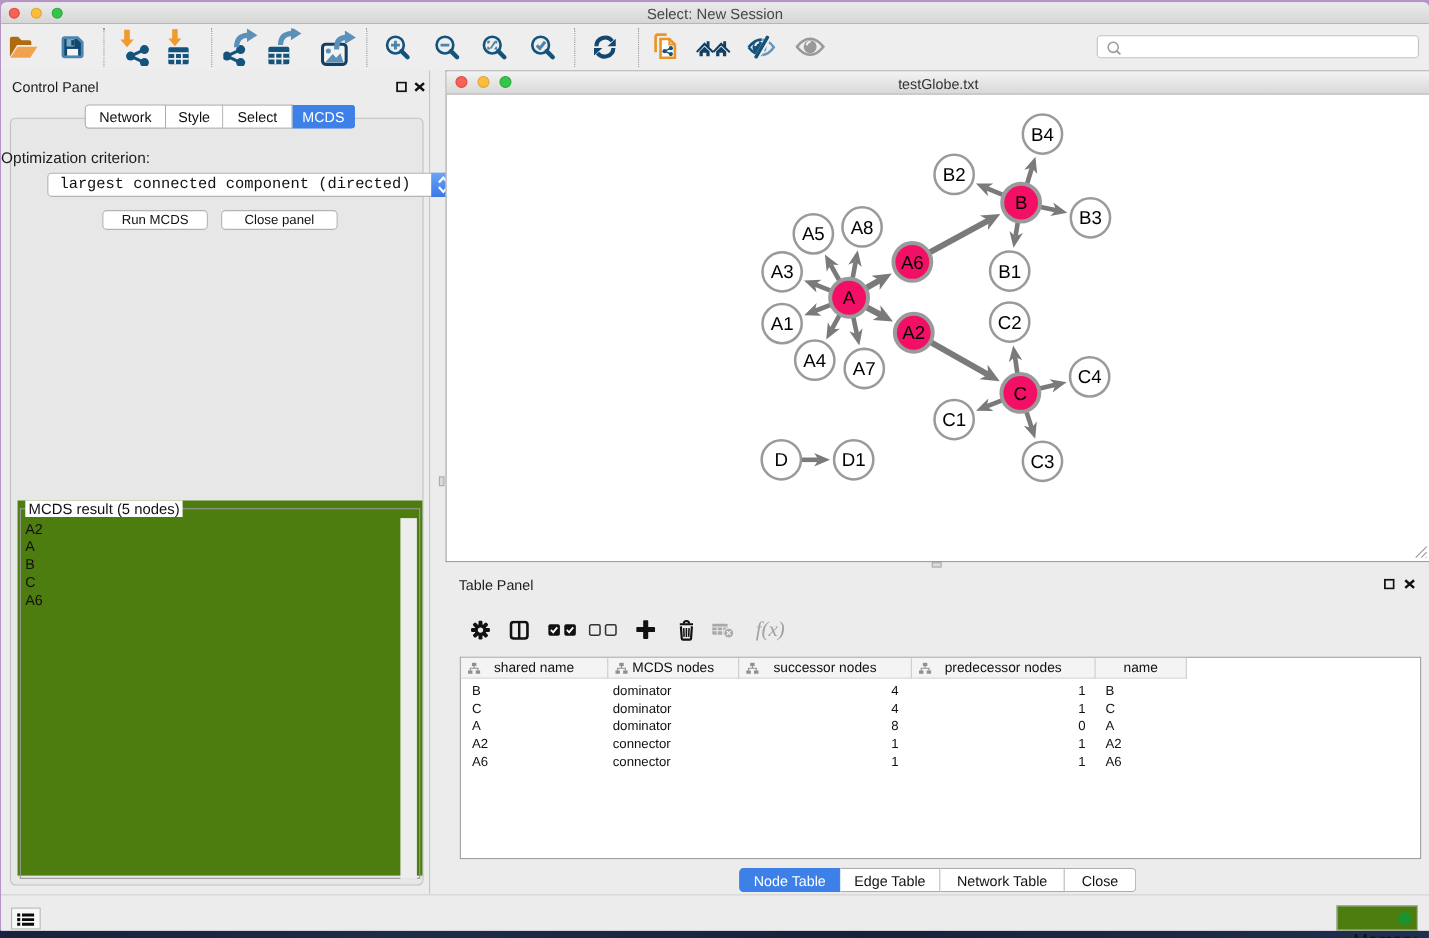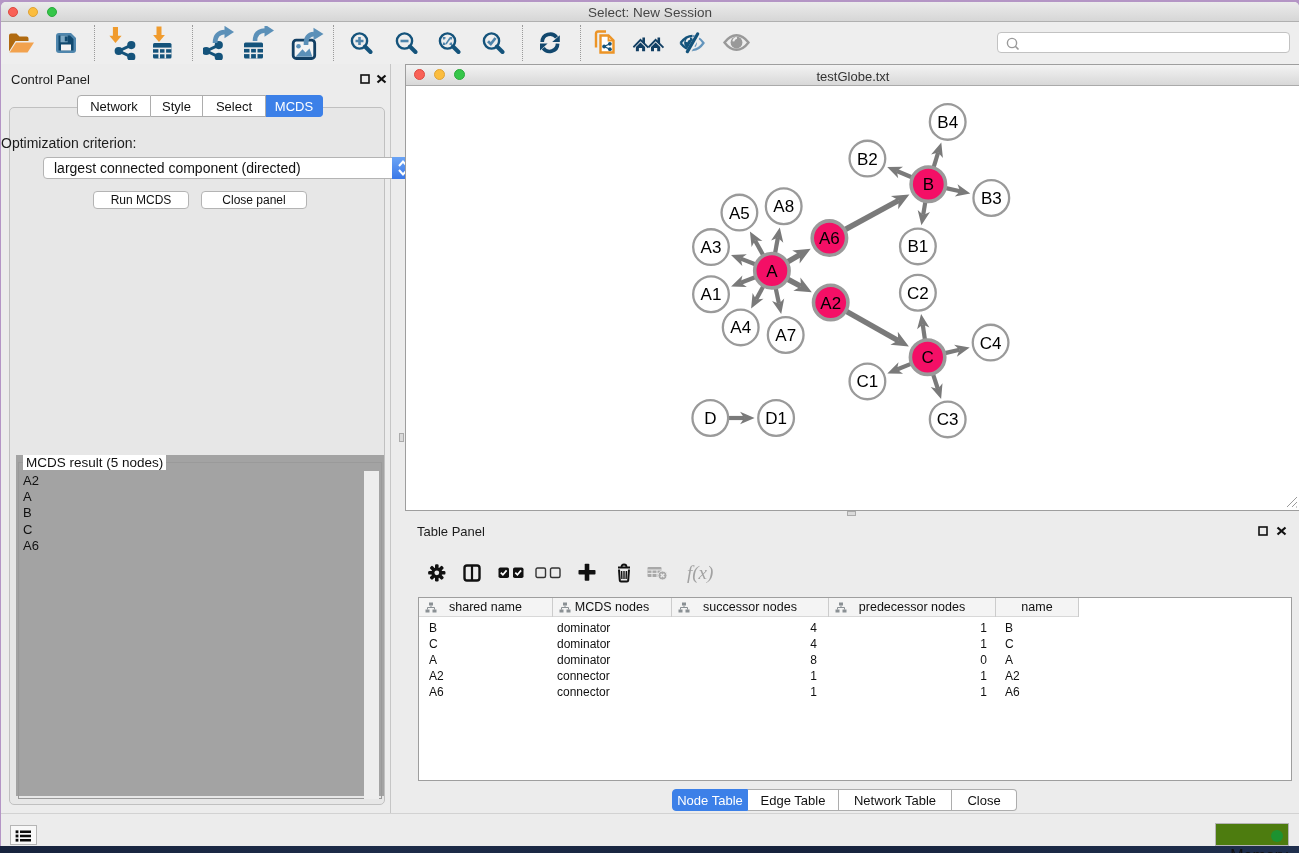--- a/index.html
+++ b/index.html
@@ -50,28 +50,28 @@
   border:1px solid #adadad; border-left:none; padding:0 12px; }
 .tab.first { border-left:1px solid #adadad; border-radius:4px 0 0 4px; }
 .tab.last { border-radius:0 4px 4px 0; }
 .tab.sel { background:#3c80e8; color:#fff; border-color:#3c80e8; }
 #tabpanel { position:absolute; left:8px; top:43px; width:376px; height:698px;
   background:#e7e7e7; border:1px solid #c0c0c0; border-radius:5px; }
 #optlabel { position:absolute; left:0; top:71px; width:100%; text-align:left;
   font-size:14px; color:#1c1c1c; }
 #combo { position:absolute; left:42px; top:93px; width:371px; height:22px; background:#fff;
   border:1px solid #b4b4b4; border-radius:4px; font-size:14px; color:#111;
-  line-height:20px; padding-left:10px; }
+  line-height:20px; padding-left:10px;font-family:Liberation Mono, monospace; }
 #combo .step { position:absolute; right:-1px; top:-1px; width:22px; height:22px;
   background:linear-gradient(#6ba4f5,#3a78e8); border-radius:0 4px 4px 0; }
 .btn { position:absolute; top:127px; height:18px; background:#fff; border:1px solid #b4b4b4;
   border-radius:4px; font-size:12px; color:#111; text-align:center; line-height:16px; }
 #runbtn { left:92px; width:96px; }
 #closebtn { left:200px; width:106px; }
-#resultwrap { position:absolute; left:15px; top:391px; width:368px; height:341px; background:#a3a3a3; }
+#resultwrap { position:absolute; left:15px; top:391px; width:368px; height:341px; background:#4d7c0f; }
 #resultbox { position:absolute; left:2px; top:7px; width:364px; height:337px;
   border:1px solid #9a9a9a; }
 #resultlabel { position:absolute; left:4px; top:-8px; background:#fff; padding:0 3px;
   font-size:13.5px; color:#111; }
 #resultlist { position:absolute; left:4px; top:10px; font-size:13px; color:#111; line-height:16.2px; }
 #resultscroll { position:absolute; right:2px; top:8px; width:15px; height:328px; background:#ededed; }
 
 #netwin { position:absolute; left:404px; top:0px; width:895px; height:447px;
   border:1px solid #9e9e9e; border-right:none; background:#fff; }
 #nettitle { position:absolute; left:0; top:0; width:100%; height:21px;
@@ -89,21 +89,21 @@
 #ttoolbar { position:absolute; left:13px; top:36px; width:869px; height:36px; }
 #ttable { position:absolute; left:13px; top:84px; width:874px; height:184px; background:#fff;
   border:1px solid #9e9e9e; }
 #thead { position:absolute; left:0; top:0; width:660px; height:19px; background:#f4f4f4;
   border-bottom:1px solid #d8d8d8; }
 .thcell { position:absolute; top:0; height:19px; border-right:1px solid #cccccc;
   font-size:12.5px; color:#111; text-align:center; line-height:19px; }
 .trow { position:absolute; font-size:12px; color:#111; height:16.1px; line-height:16.1px; }
 #cpanel .tabs .tab:nth-child(1){width:74px;padding:0;} #cpanel .tabs .tab:nth-child(2){width:52px;padding:0;}
 #cpanel .tabs .tab:nth-child(3){width:63px;padding:0;} #cpanel .tabs .tab:nth-child(4){width:57px;padding:0;}
-#btabs .tab:nth-child(1){width:76px;padding:0;} #btabs .tab:nth-child(2){width:91px;padding:0;}
+#btabs .tab:nth-child(1){width:92px;padding:0;} #btabs .tab:nth-child(2){width:91px;padding:0;}
 #btabs .tab:nth-child(3){width:113px;padding:0;} #btabs .tab:nth-child(4){width:65px;padding:0;}
 
 #btabs { position:absolute; left:267px; top:276px; height:22px; display:flex; }
 </style>
 </head>
 <body>
 <div id="scr">
 <div id="navy"></div>
 <div id="app">
   <div id="mactitle">

